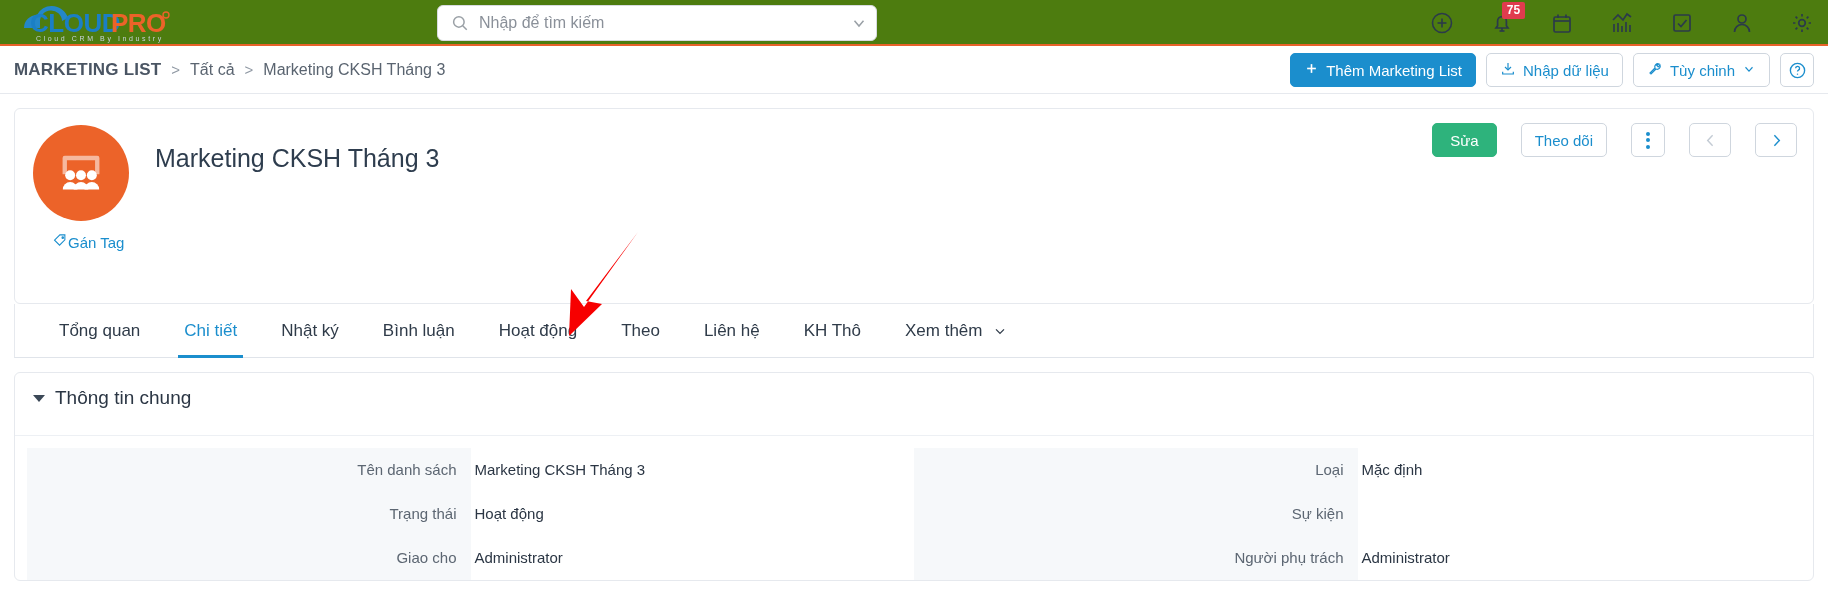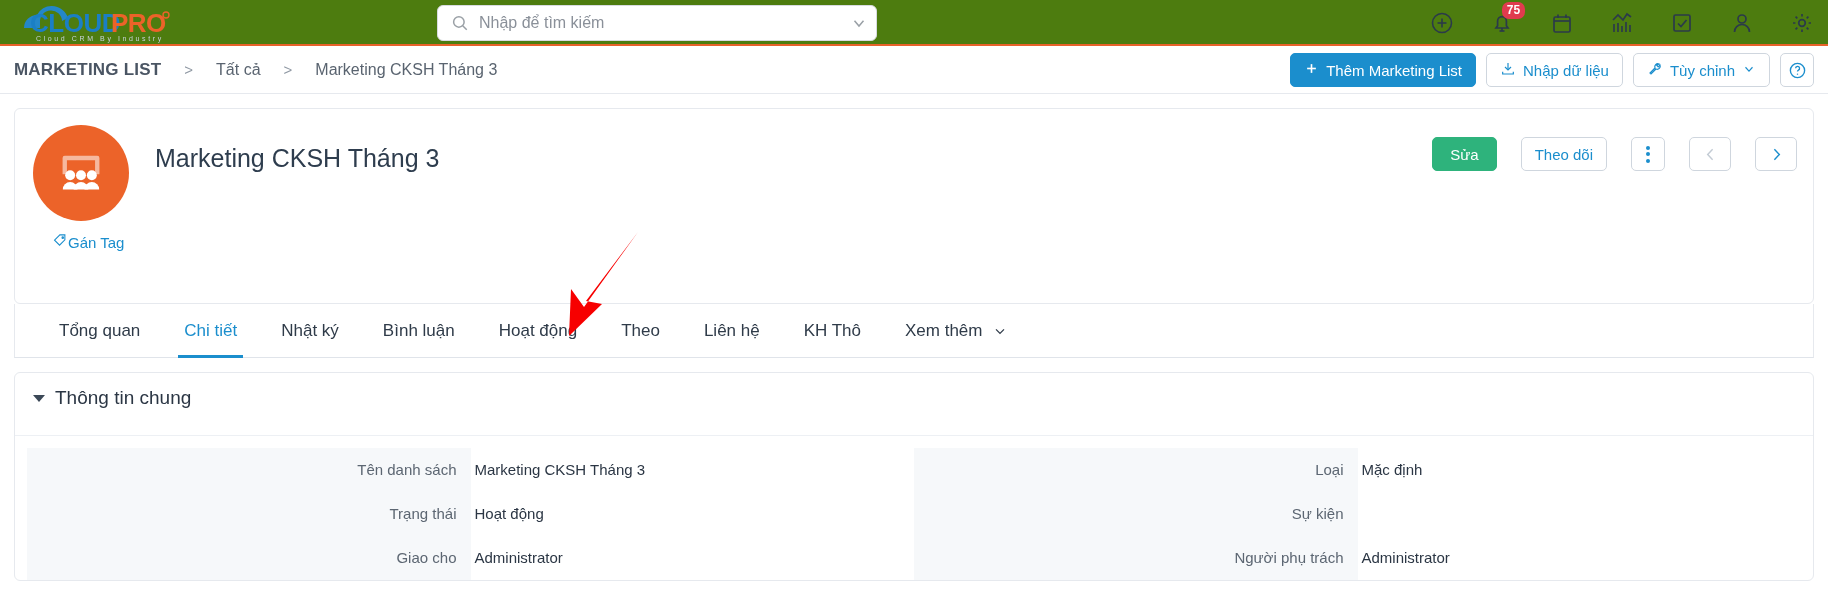--- a/index.html
+++ b/index.html
@@ -40,31 +40,31 @@
 
   .topicons {
     position: absolute; right: 14px; top: 0; height: 46px;
     display: flex; align-items: center; gap: 36px;
   }
   .ticon { width: 24px; height: 24px; color: #2b3a4a; position: relative; cursor: pointer; }
   .badge {
     position: absolute; left: 12px; top: -9px;
     background: #e03b4e; color: #fff;
     font-size: 12px; line-height: 17px; font-weight: bold;
-    border-radius: 7px; padding: 0 4px; min-width: 23px; text-align: center;
+    border-radius: 2px; padding: 0 4px; min-width: 23px; text-align: center;
   }
 
   
   .crumbrow {
     height: 48px; width: 100%;
     display: flex; align-items: center;
     background: #fff; position: relative;
     border-bottom: 1px solid #e6e9ee;
   }
-  .crumbs { display: flex; align-items: center; margin-left: 14px; gap: 23px; }
+  .crumbs { display: flex; align-items: center; margin-left: 14px; gap: 10px; }
   .crumb-root { font-size: 17px; font-weight: bold; color: #4a5563; letter-spacing: .2px; }
   .crumb-sep { color: #8f98a3; font-size: 15px; }
   .crumb { font-size: 16px; color: #5a6470; }
   .crumb.last { color: #5a6470; }
 
   .crumb-actions {
     position: absolute; right: 14px; top: 0; height: 48px;
     display: flex; align-items: center; gap: 10px;
   }
   .btn {
@@ -100,21 +100,21 @@
     position: absolute; left: 140px; top: 35px;
     font-size: 25px; color: #2e3d4e; font-weight: 500;
   }
   .tag-link {
     position: absolute; left: 38px; top: 124px;
     display: flex; align-items: center; 
     color: #1b8ecd; font-size: 15px; cursor: pointer;
   }
 
   .record-actions {
-    position: absolute; right: 16px; top: 28px;
+    position: absolute; right: 16px; top: 14px;
     display: flex; align-items: flex-end; gap: 24px;
   }
   .btn-green {
     background: #2eb37c; color: #fff; border: 1px solid #2eb37c;
     height: 34px; border-radius: 5px; padding: 0 17px;
     display: inline-flex; align-items: center; font-size: 15px; cursor: pointer;
   }
   .btn-nav { width: 42px; height: 34px; justify-content: center; }
   .btn-nav.disabled { color: #c3cbd4; }
   .dots { display: flex; flex-direction: column; gap: 2.5px; align-items: center; }

